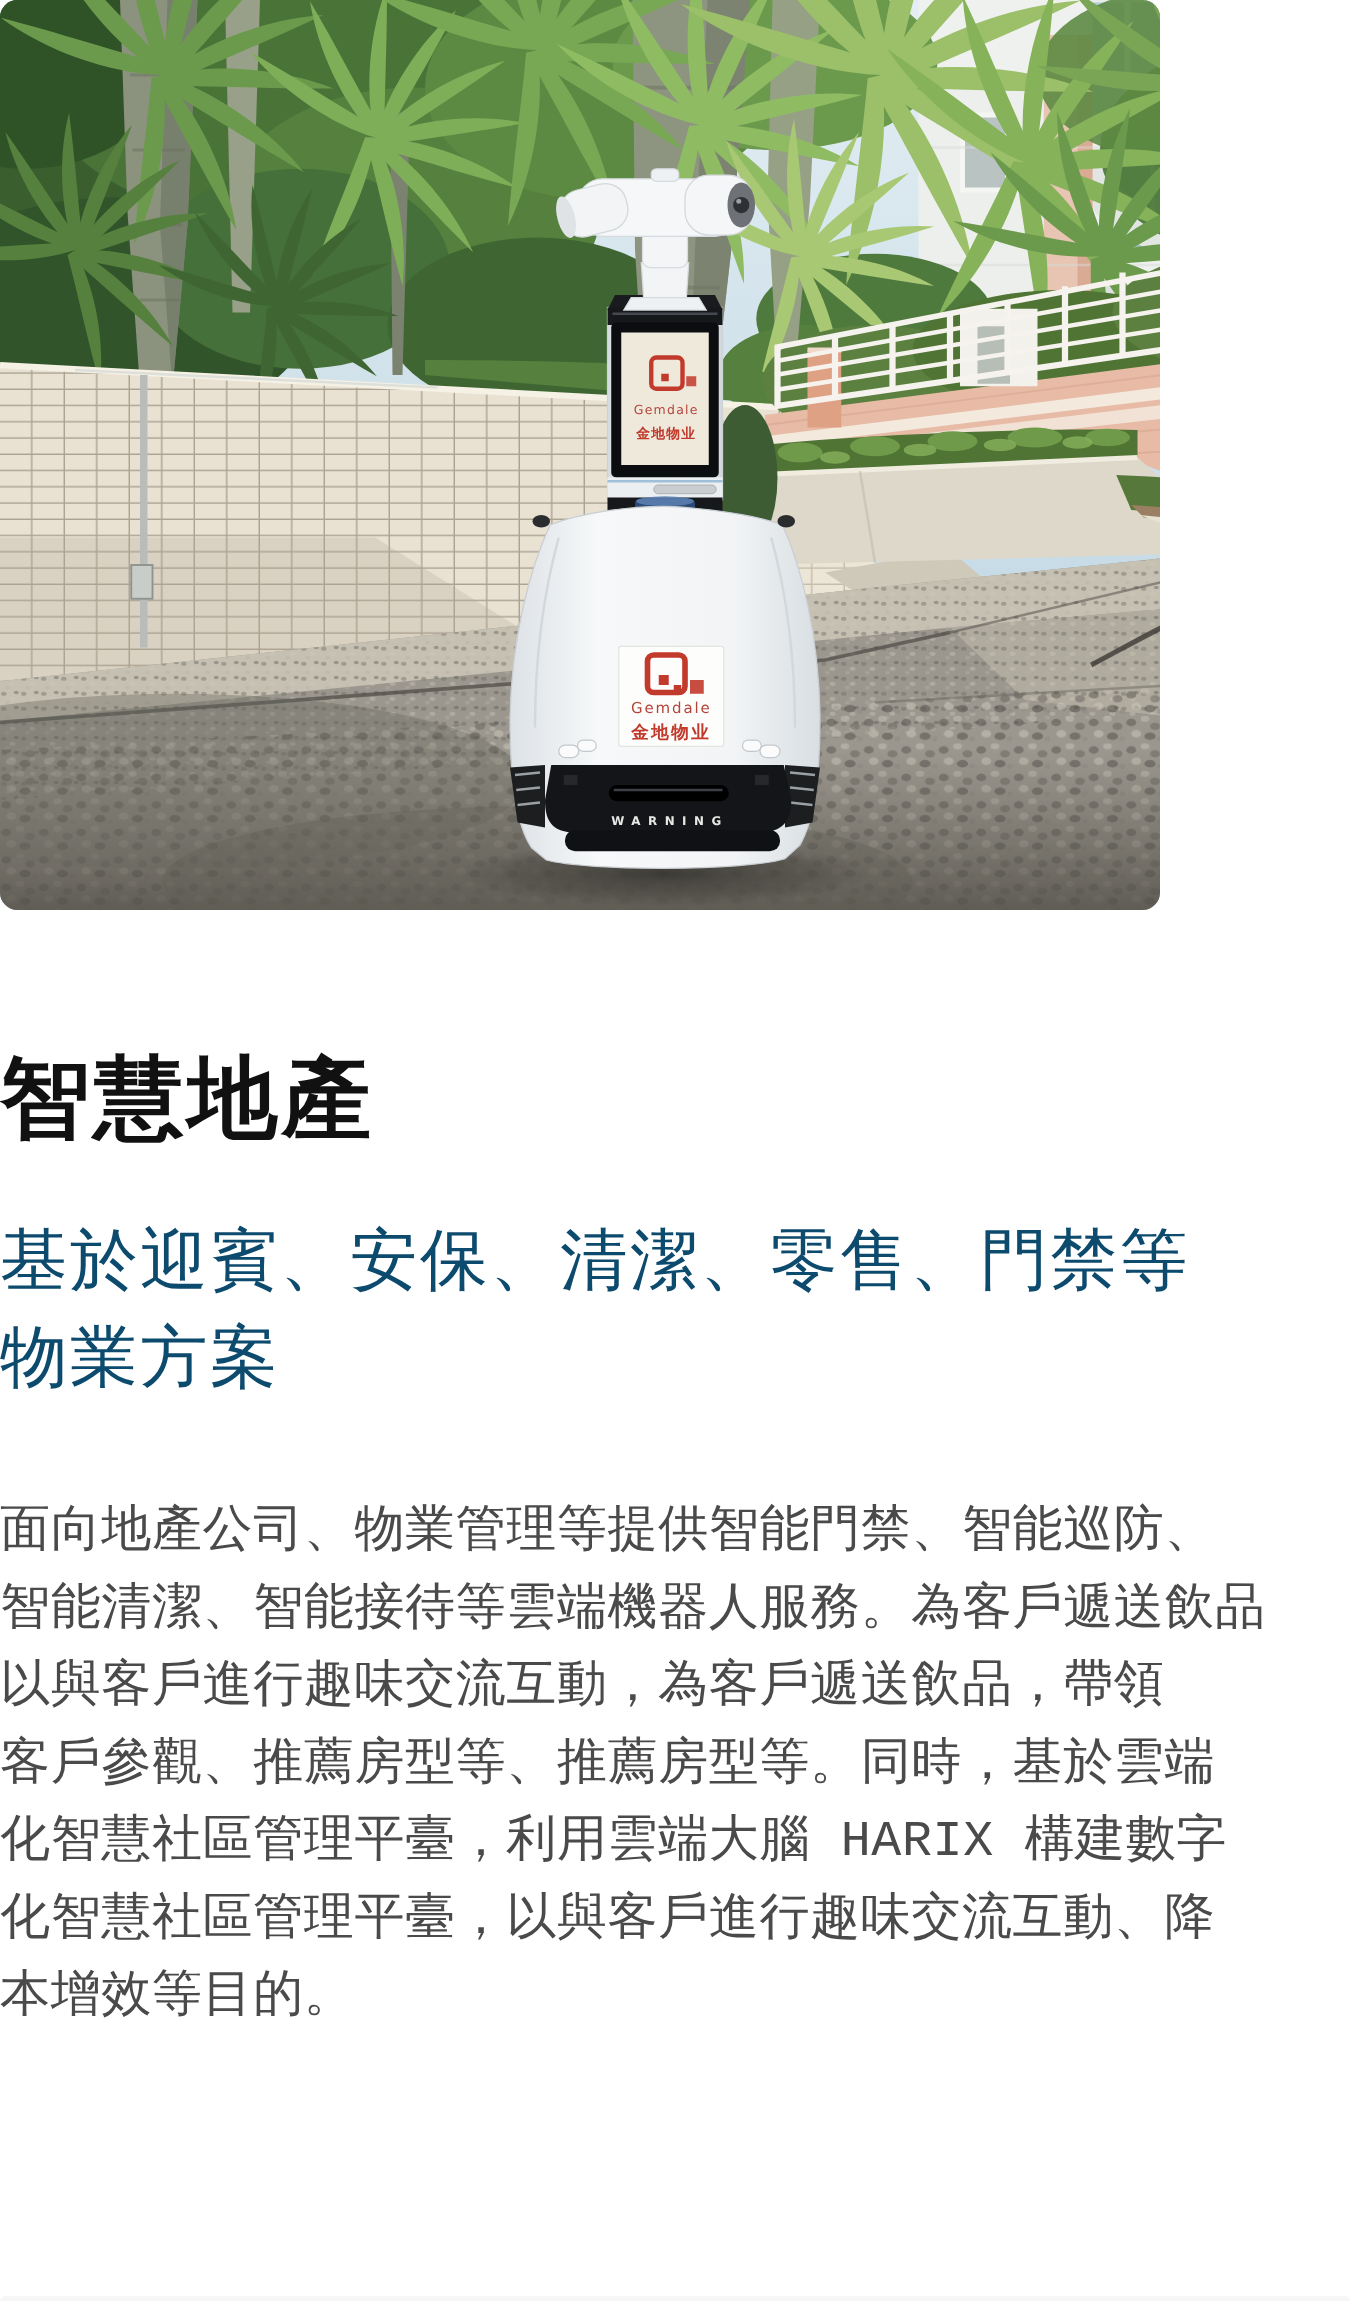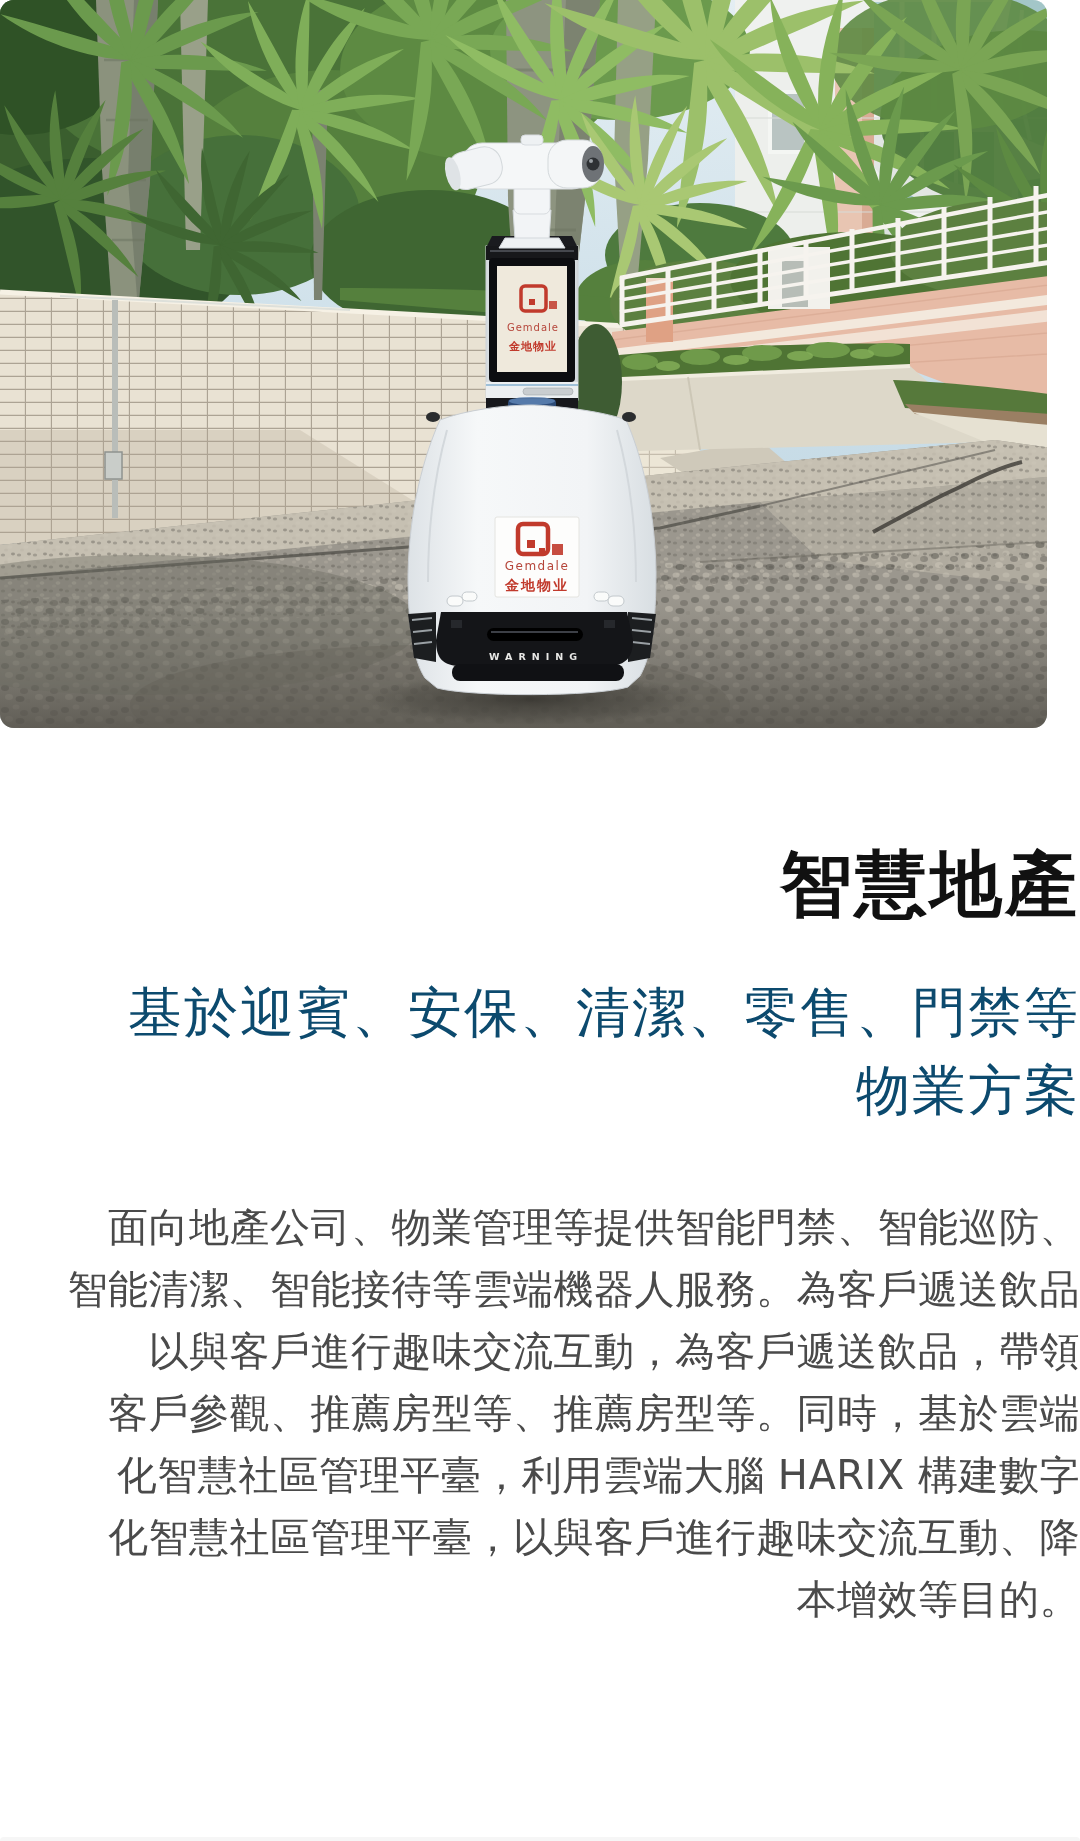--- a/index.html
+++ b/index.html
@@ -1,26 +1,26 @@
 <!DOCTYPE html>
 <html><head>
 <meta charset="utf-8">
 <style>
   html,body{margin:0;padding:0;background:#ffffff;}
   body{width:1080px;height:1841px;position:relative;overflow:hidden;
        font-family:"DejaVu Sans","Liberation Sans",sans-serif;}
-  .hero{width:1047px;height:728px;border-radius:14px;overflow:hidden;position:relative;background:#cfe1ea;}
+  .hero{width:928px;height:728px;border-radius:14px;overflow:hidden;position:relative;background:#cfe1ea;}
   .hero svg{display:block;}
-  .content{text-align:right;}
+  .content{text-align:left;font-family:Liberation Mono, monospace;}
   .page-title{margin-top:117px;font-size:72px;line-height:79px;font-weight:600;
               letter-spacing:3px;color:#111111;}
   .subtitle{margin-top:50px;font-size:54px;line-height:78px;font-weight:400;
             letter-spacing:2px;color:#0c4a6e;}
   .bodytext{margin-top:66px;font-size:40px;line-height:62px;font-weight:400;
-            letter-spacing:0.5px;color:#4a4a4a;padding-left:39px;}
+            letter-spacing:0.5px;color:#4a4a4a;}
   .next-card-peek{position:absolute;left:0;bottom:0;width:1080px;height:4px;
                   background:#f6f6f6;border-radius:12px 12px 0 0;}
 </style>
 </head>
 <body>
 
 <div class="hero">
 <svg width="1080" height="728" viewBox="0 0 1080 728" xmlns="http://www.w3.org/2000/svg">
   <defs>
     <linearGradient id="sky" x1="0" y1="0" x2="0" y2="1">

